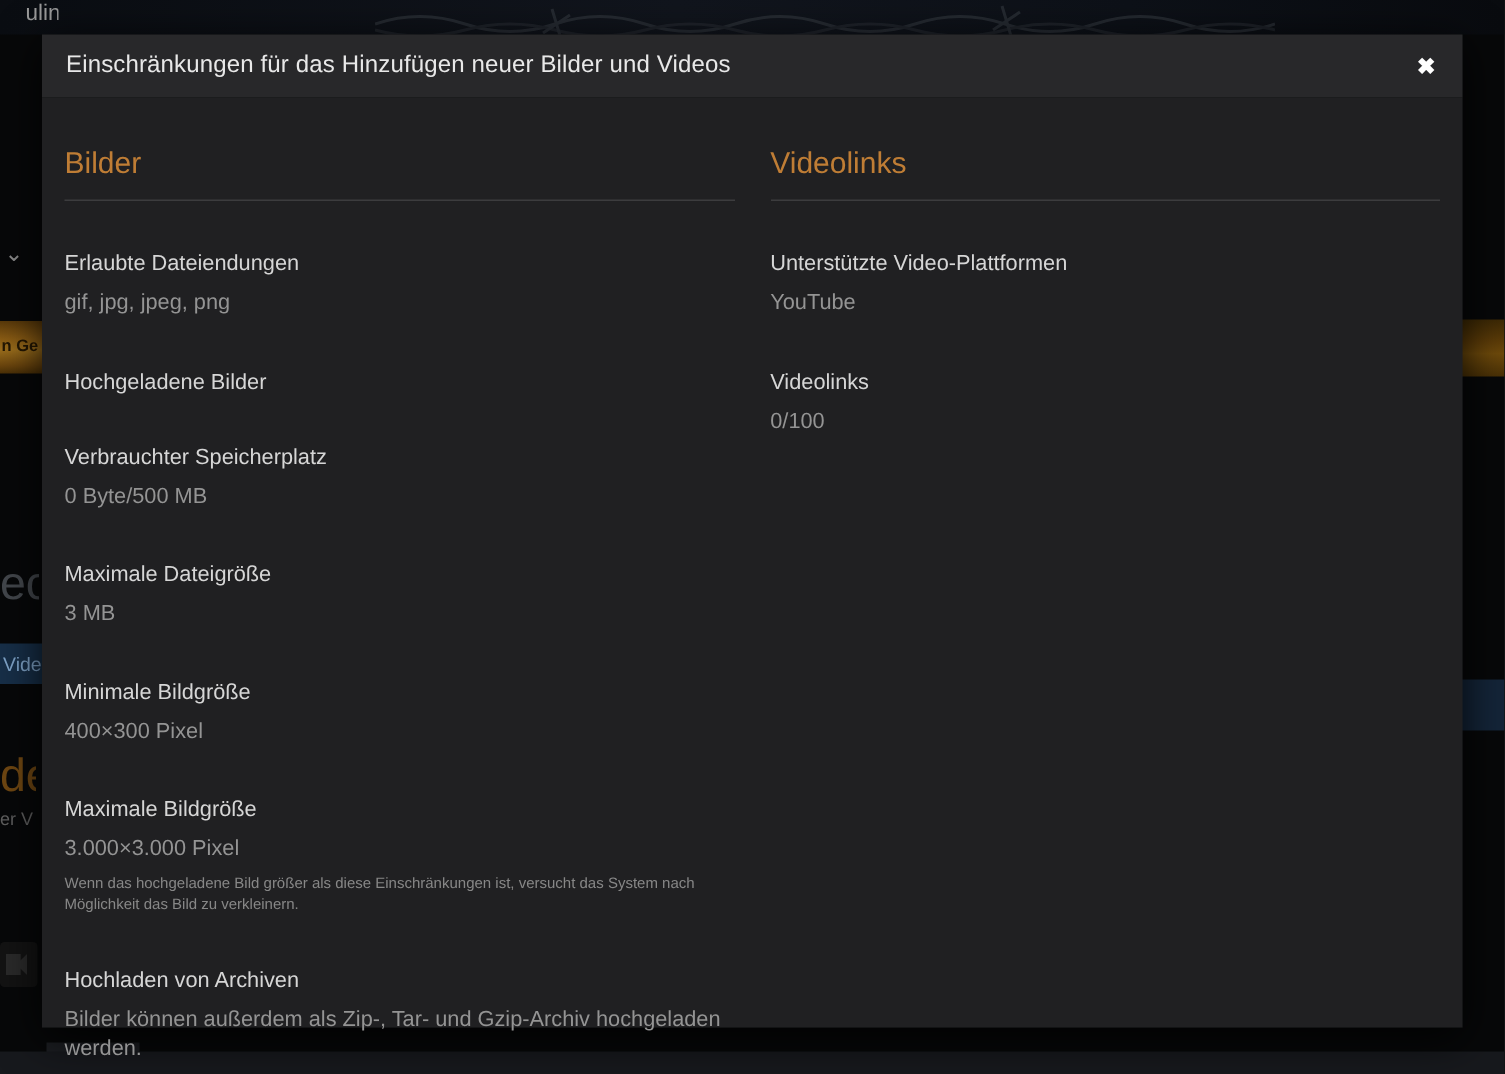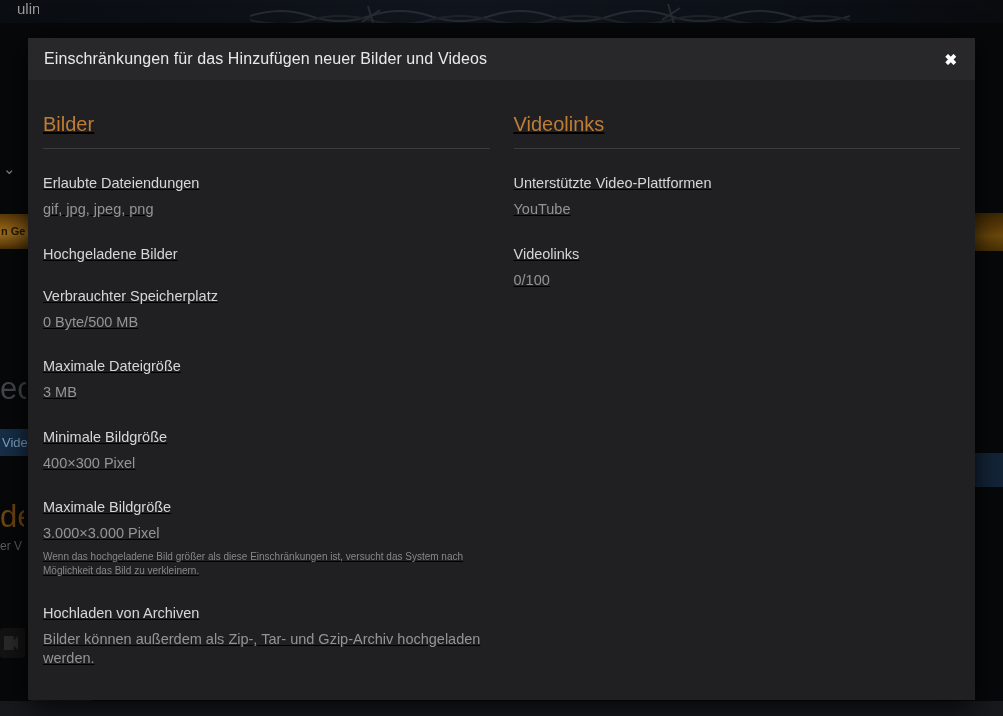--- a/index.html
+++ b/index.html
@@ -55,50 +55,50 @@
     position: absolute; left: 0; right: 0; bottom: 0; height: 15px;
     background: #17191d;
   }
   .frag-bottom-box {
     position: absolute; left: 31px; top: 695px; width: 62px; height: 21px;
     background: #1c1e22;
   }
 
   
   .dialog {
-    position: absolute; left: 28px; top: 38px; width: 947px;
+    position: absolute; left: 28px; top: 23px; width: 947px;
     box-shadow: 0 6px 28px rgba(0,0,0,.85);
   }
   .dialog-header {
     height: 42px; background: #28282a;
     display: flex; align-items: center;
     padding: 0 16px;
   }
   .dialog-title {
     flex: 1; color: #e8e8e8; font-size: 16px; font-weight: 400;
     letter-spacing: .1px;
   }
   .close-btn {
     color: #ffffff; font-size: 15px; font-weight: 700;
     cursor: pointer; line-height: 1; padding: 4px 2px;
   }
   .dialog-body {
     background: #202022; height: 620px;
     padding: 33px 15px 28px 15px;
   }
-  .columns { display: flex; gap: 24px; text-decoration: underline; }
+  .columns { display: flex; gap: 24px; }
   .col { flex: 1; min-width: 0; }
   .col-heading {
     margin: 0; padding: 0 0 12px 0;
     color: #bf7d35; font-size: 20px; font-weight: 400;
     border-bottom: 1px solid #3c3c3e;
   }
   dl.stats { margin: 0; }
   dl.stats dt {
-    margin-top: 26px;
+    margin-top: 34px;
     color: #d6d6d6; font-size: 14.5px; font-weight: 400;
   }
   dl.stats dd {
     margin: 9px 0 0 0;
     color: #949494; font-size: 14.5px; line-height: 1.35;
   }
   dl.stats dd.note {
     margin-top: 6px;
     color: #878787; font-size: 10px; line-height: 1.45;
   }

